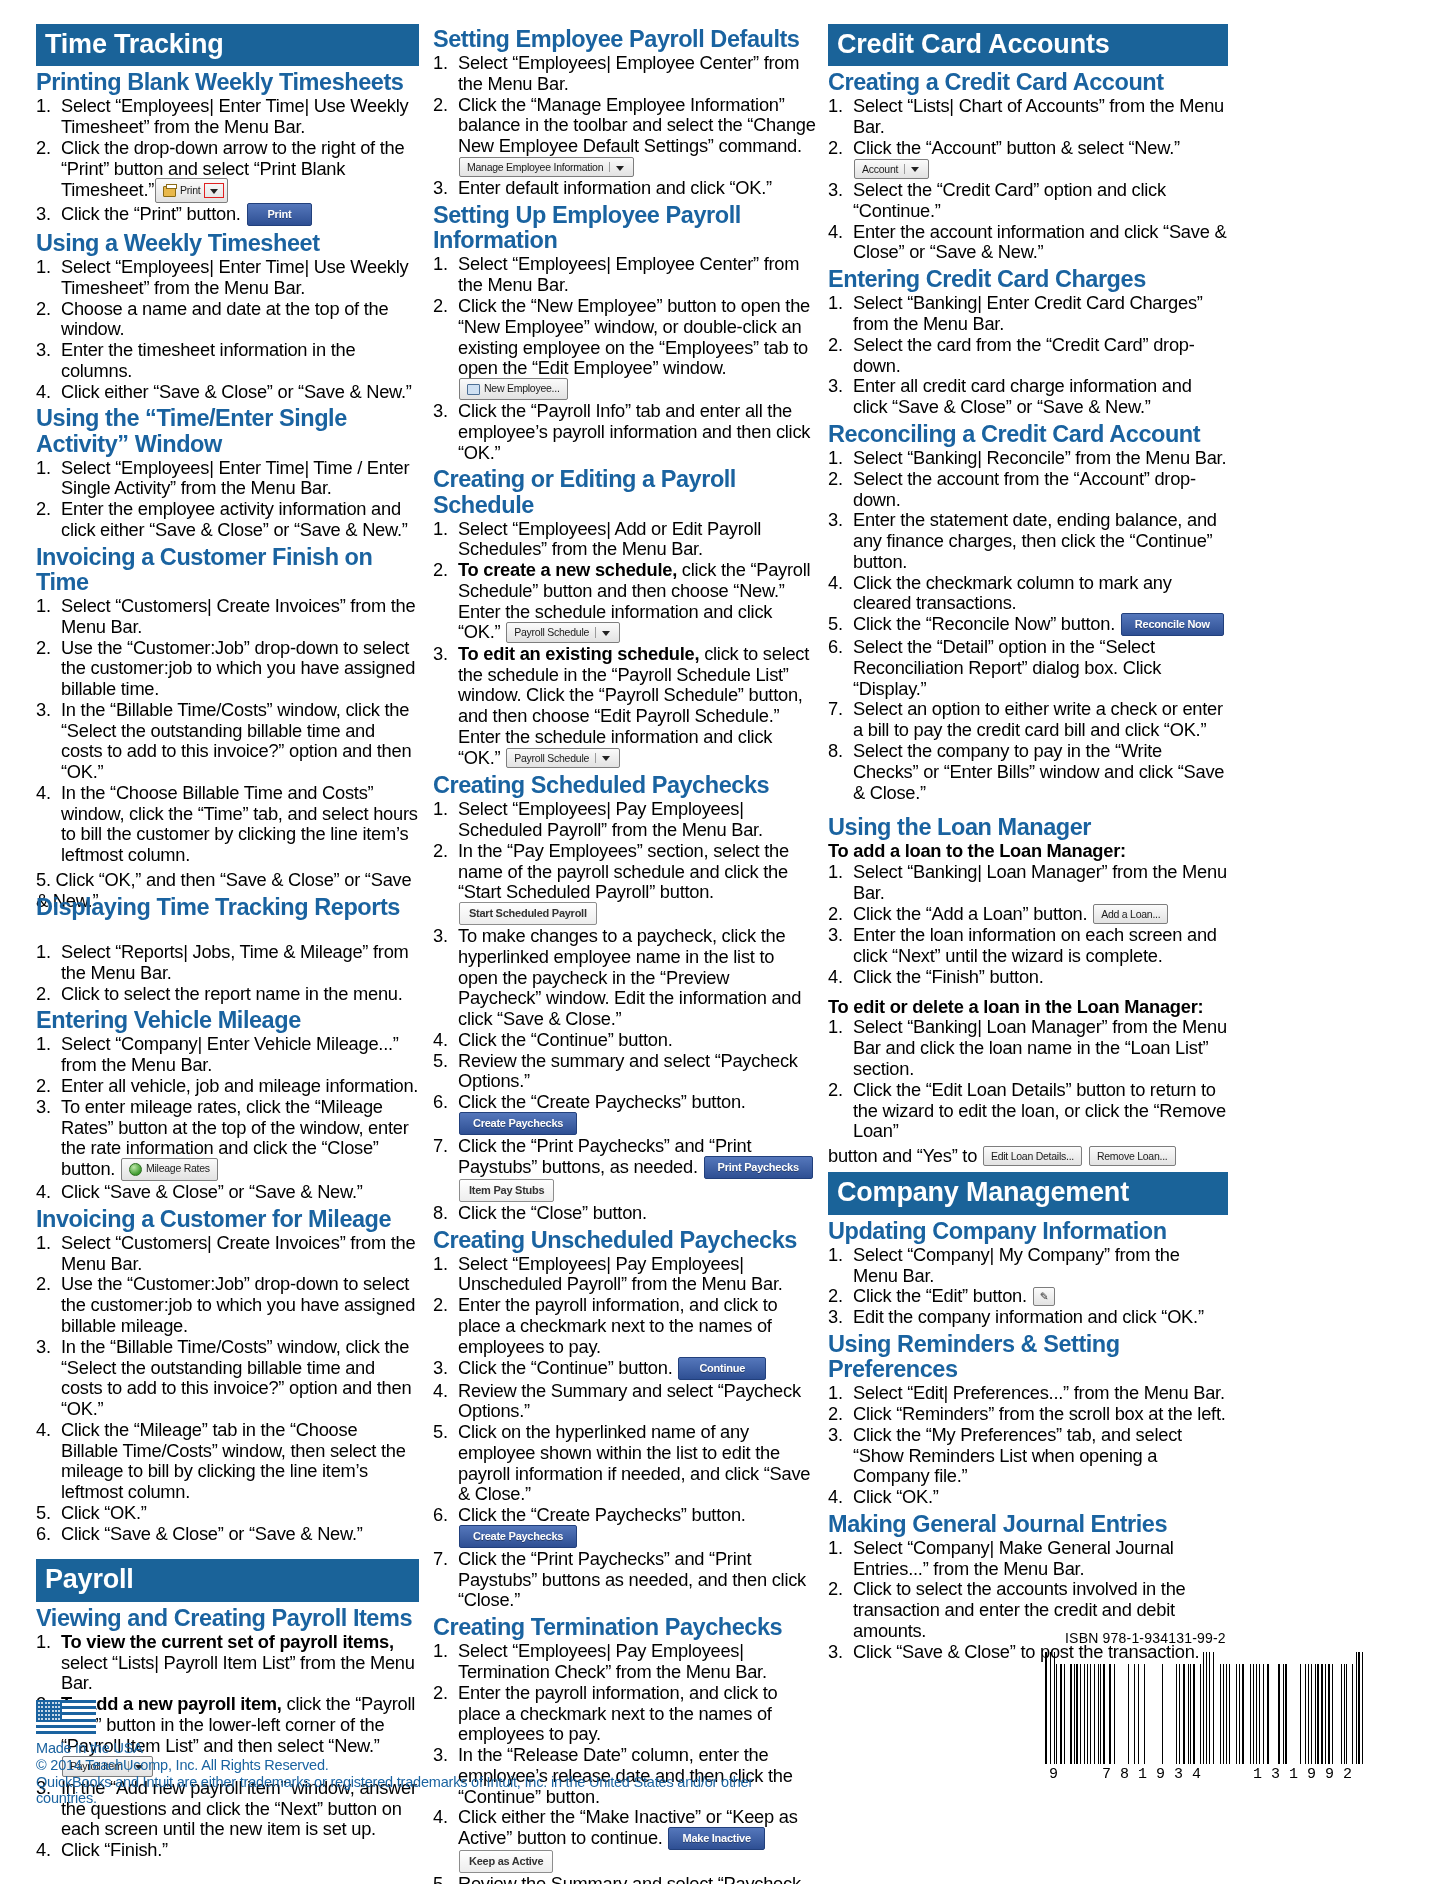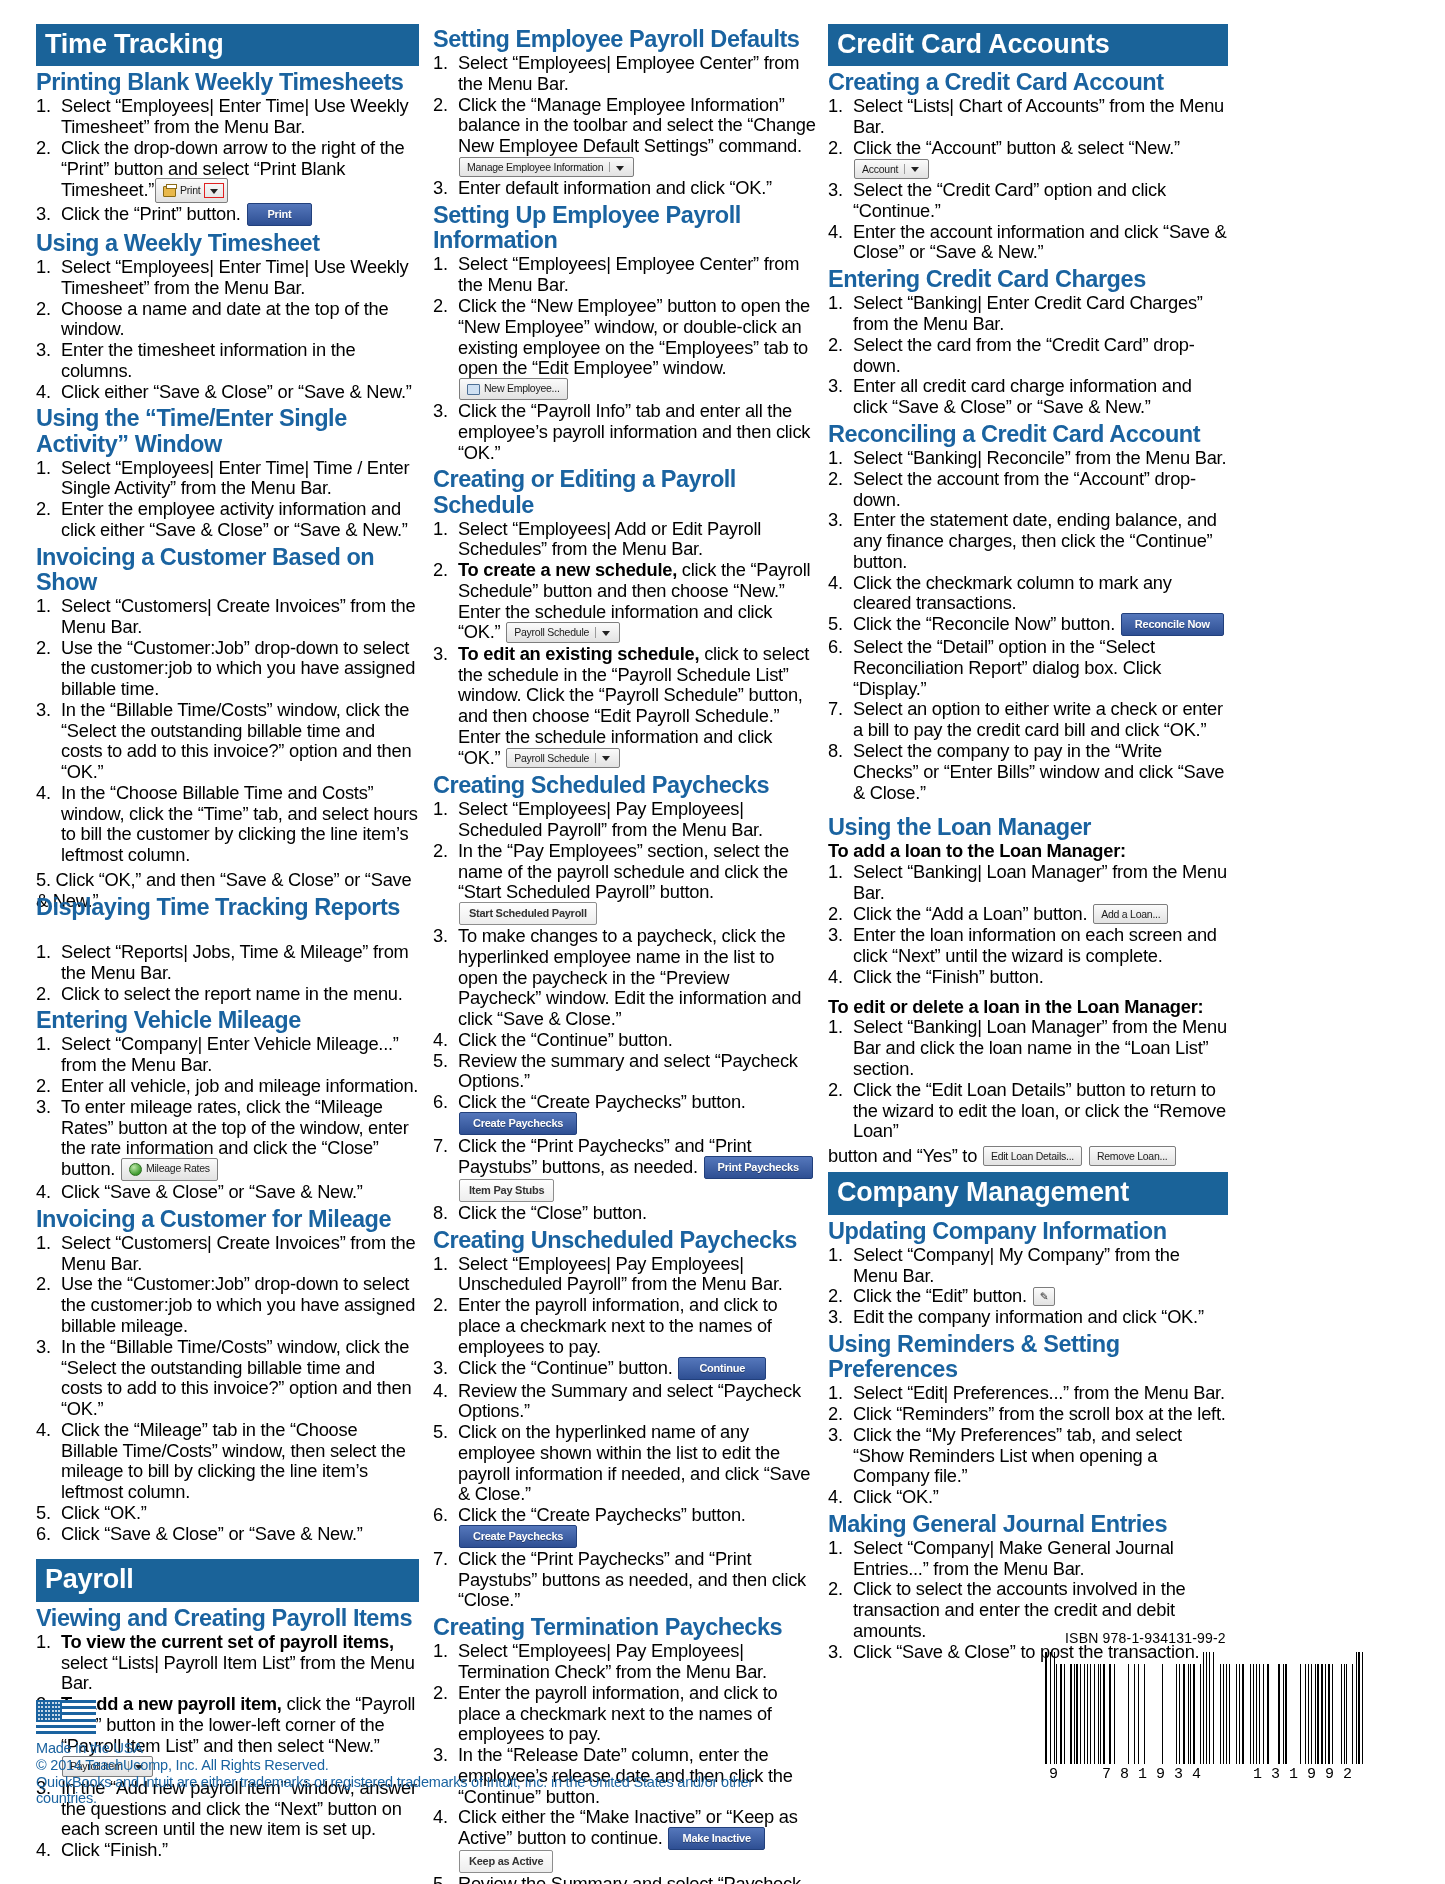--- a/index.html
+++ b/index.html
@@ -178,21 +178,21 @@
         <li>Enter the timesheet information in the columns.</li>
         <li>Click either “Save &amp; Close” or “Save &amp; New.”</li>
       </ol>
 
       <div class="subhead">Using the “Time/Enter Single Activity” Window</div>
       <ol class="steps">
         <li>Select “Employees| Enter Time| Time / Enter Single Activity” from the Menu Bar.</li>
         <li>Enter the employee activity information and click either “Save &amp; Close” or “Save &amp; New.”</li>
       </ol>
 
-      <div class="subhead">Invoicing a Customer Based on Show</div>
+      <div class="subhead">Invoicing a Customer Finish on Time</div>
       <ol class="steps">
         <li>Select “Customers| Create Invoices” from the Menu Bar.</li>
         <li>Use the “Customer:Job” drop-down to select the customer:job to which you have assigned billable time.</li>
         <li>In the “Billable Time/Costs” window, click the “Select the outstanding billable time and costs to add to this invoice?” option and then “OK.”</li>
         <li>In the “Choose Billable Time and Costs” window, click the “Time” tab, and select hours to bill the customer by clicking the line item’s leftmost column.</li>
       </ol>
 
       <div class="overlap-wrap">
         <div class="ov-text plain-line">5. Click “OK,” and then “Save &amp; Close” or “Save &amp; New.”</div>
         <div class="ov-head subhead">Displaying Time Tracking Reports</div>

